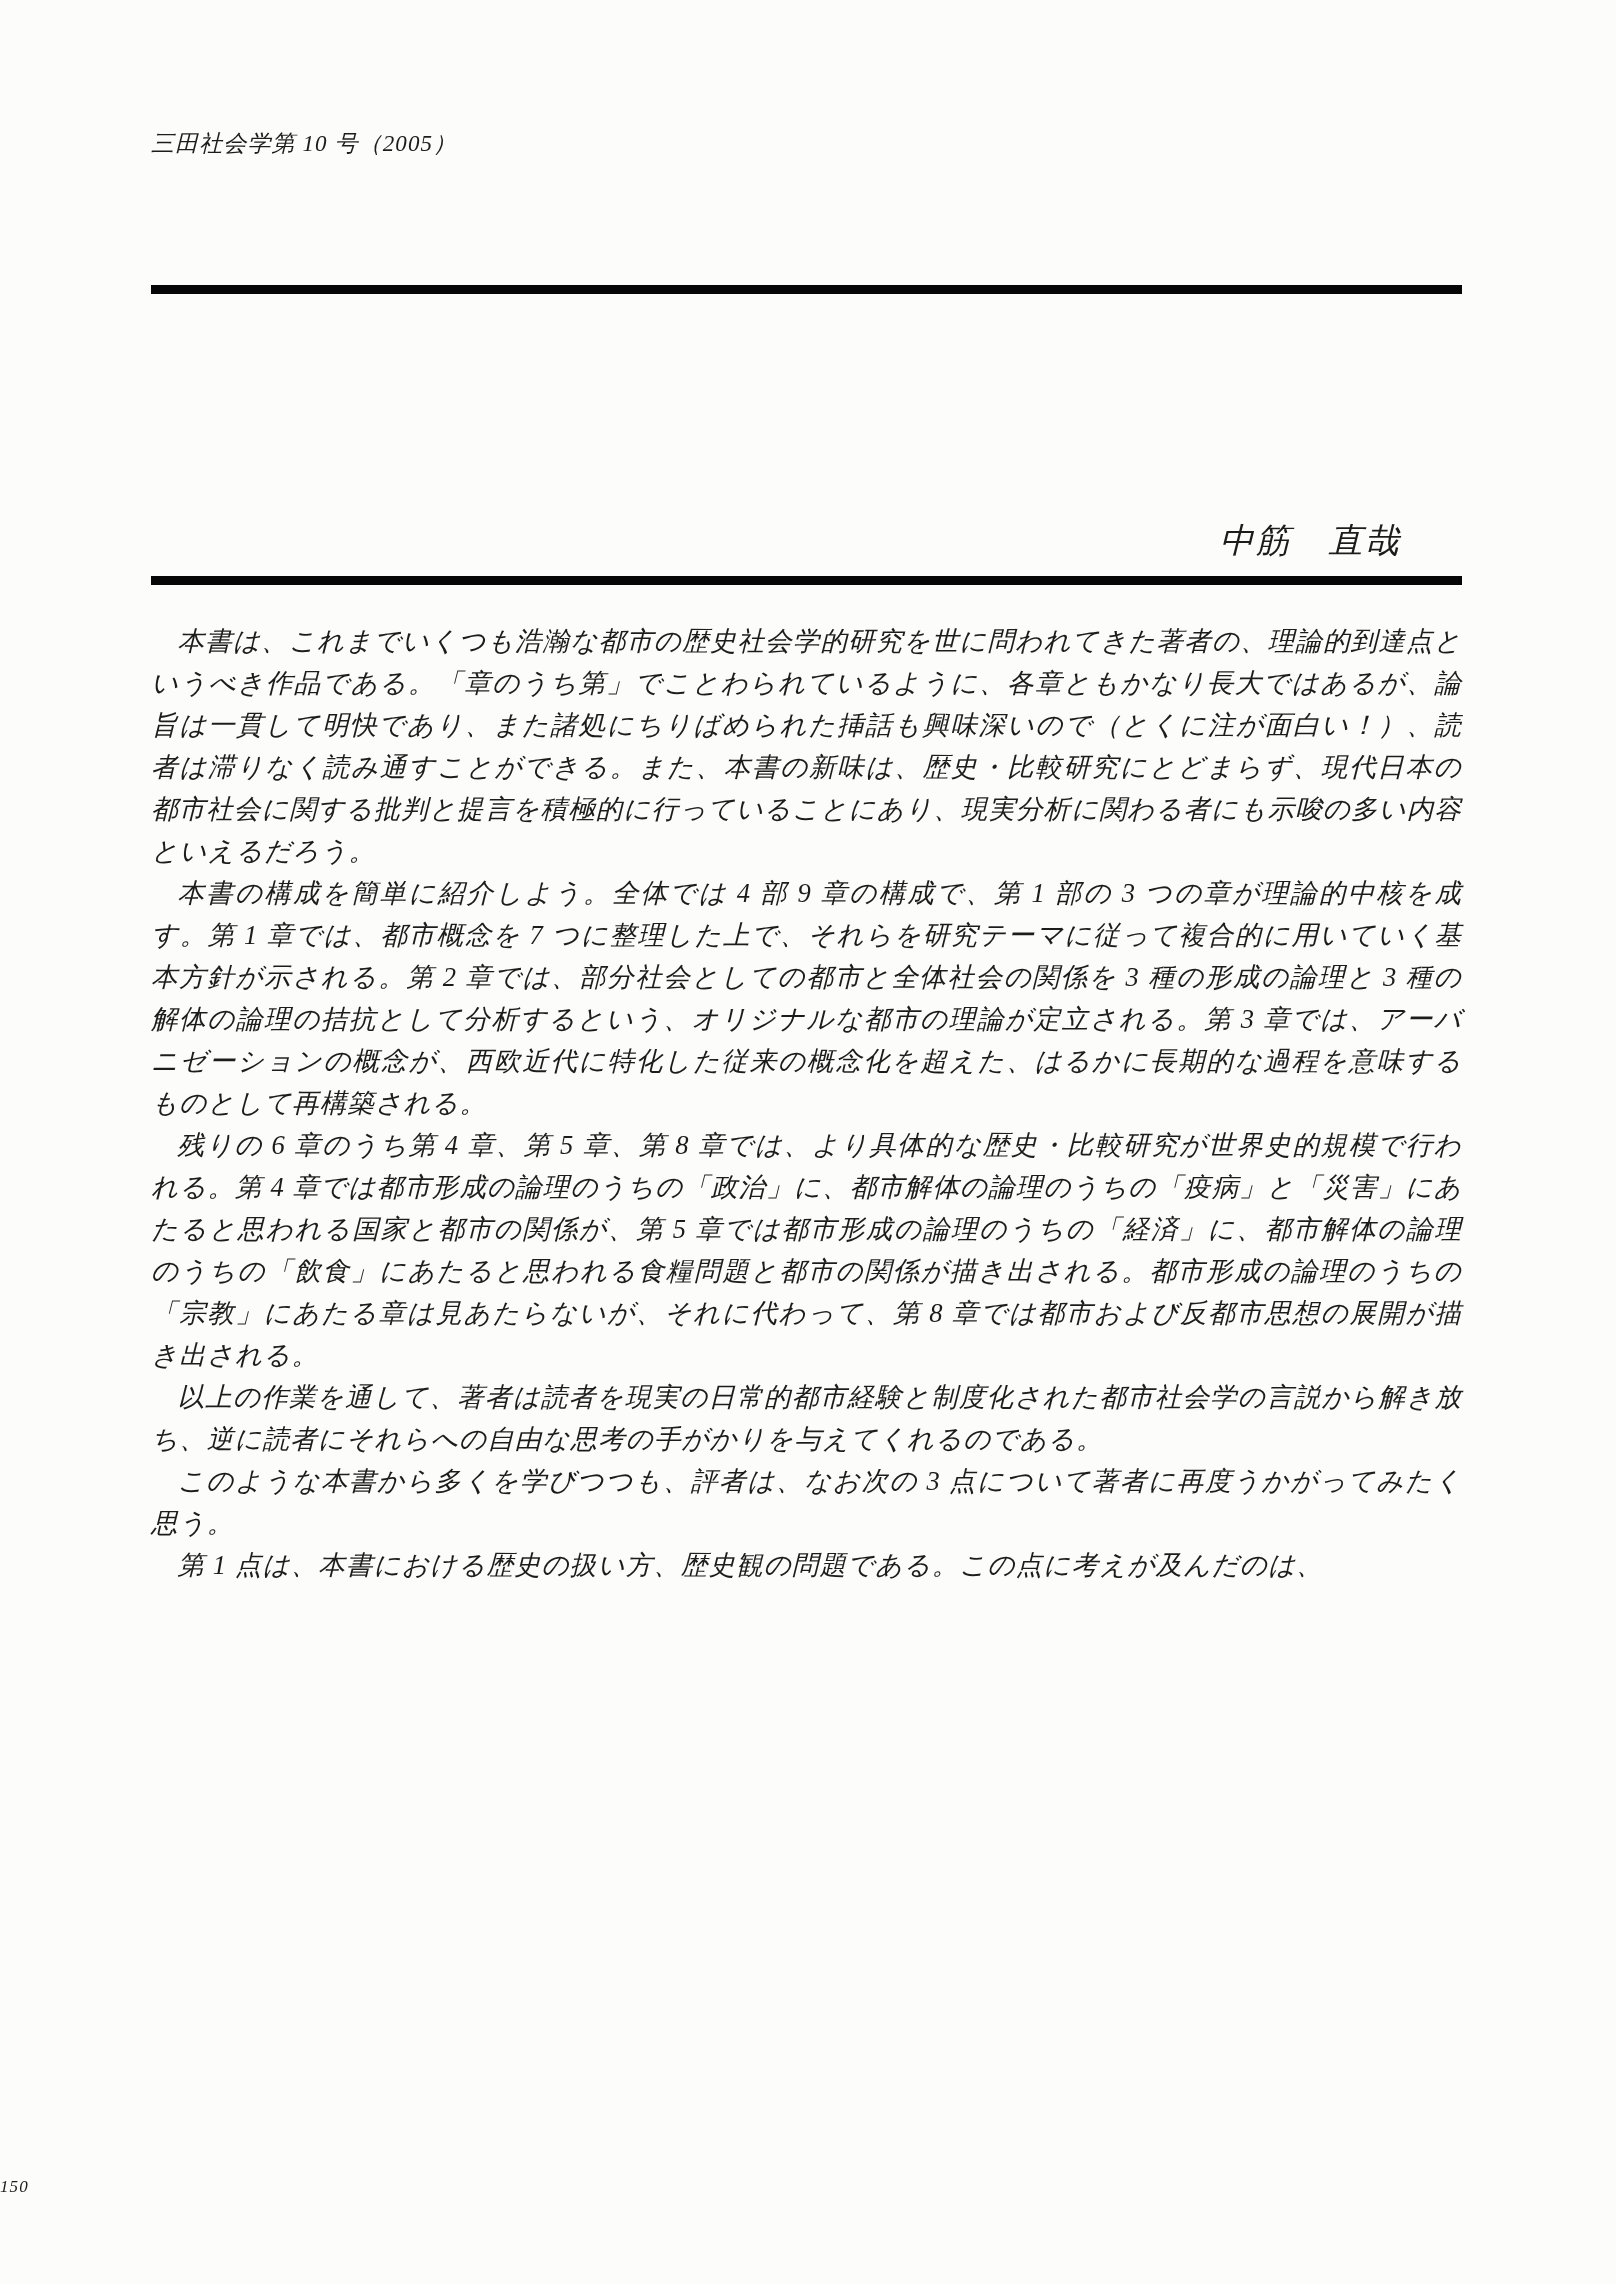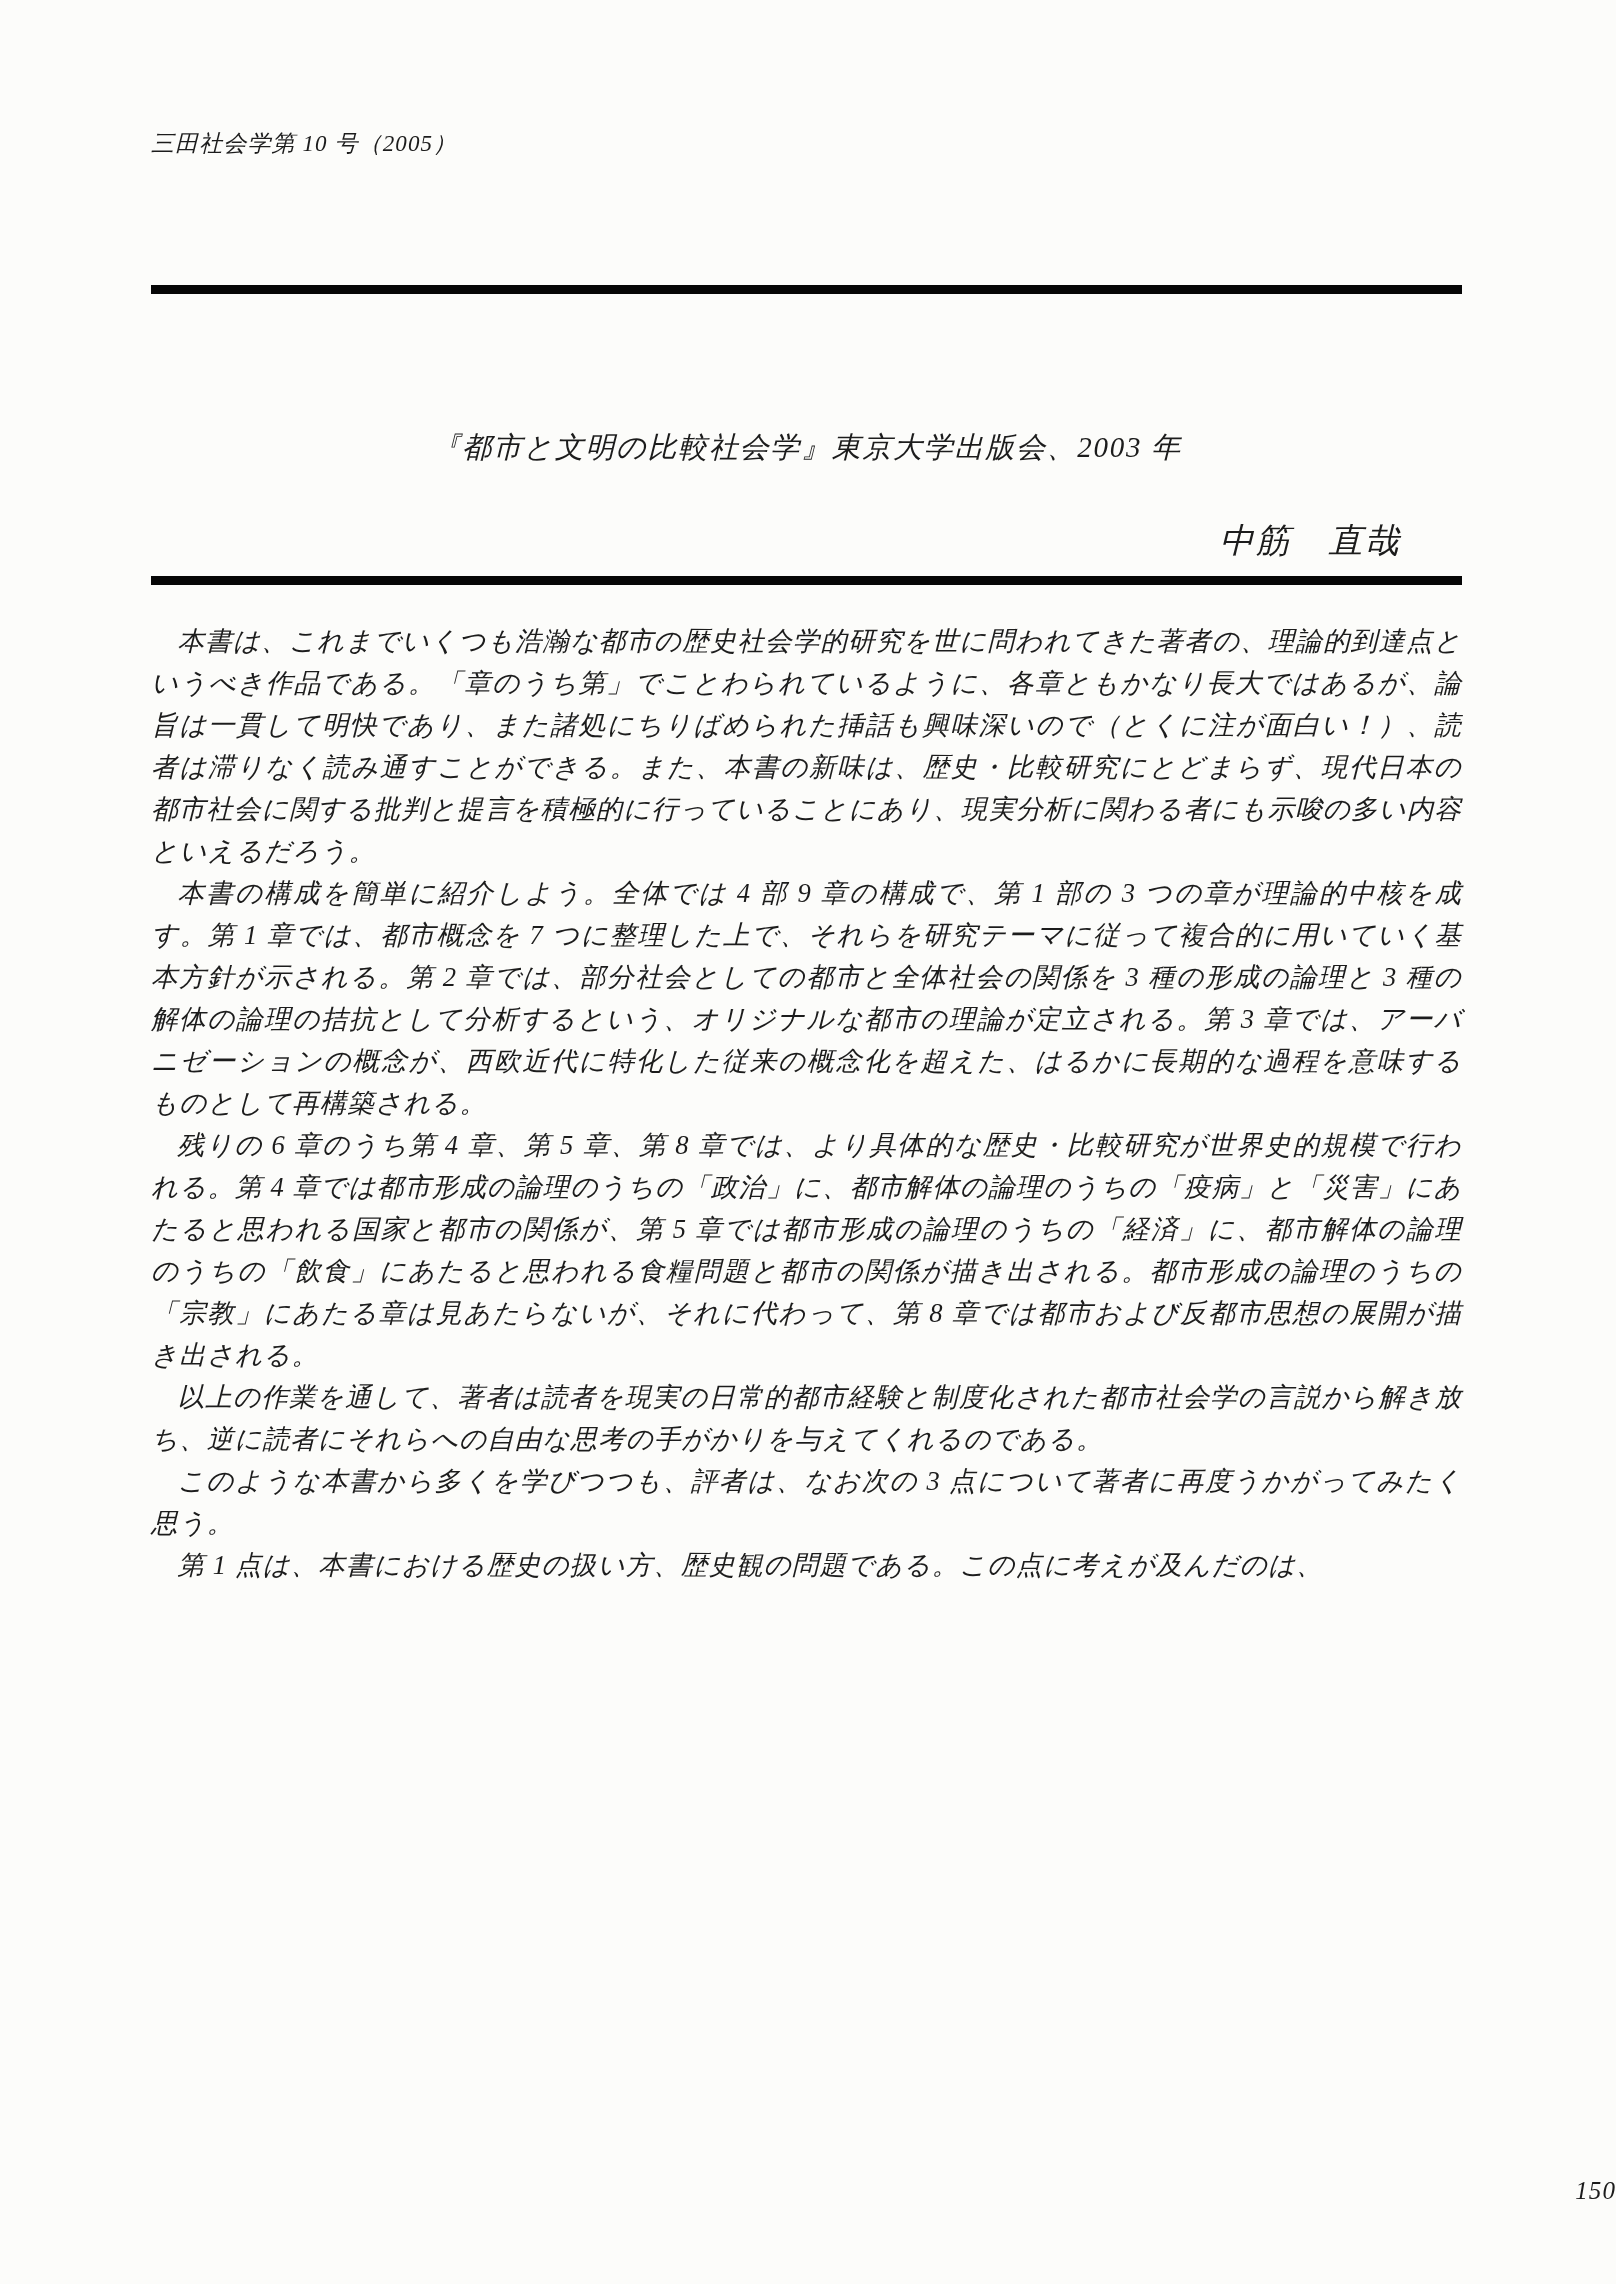--- a/index.html
+++ b/index.html
@@ -71,36 +71,35 @@
   }
   .body-text p {
     text-indent: 1em;
     margin: 0;
   }
   .page-number {
     position: absolute;
     top: 2177px;
     left: 0;
     width: 100%;
-    text-align: right;
-    font-size: 25px;
+    text-align: left;
+    font-size: 17px;
     letter-spacing: 1.1px;
   }
 </style>
 </head>
 <body>
 
 <div class="page">
 
   <div class="content-col journal-header">三田社会学第 10 号（2005）</div>
 
   <div class="rule rule-top"></div>
 
 
-  <div class="content-col book-title">『都市と文明の比較社会学』東京大学出版会、2003 年</div>
 
   <div class="content-col reviewer">中筋　直哉</div>
 
   <div class="rule rule-bottom"></div>
 
   <div class="content-col body-text">
     <p>本書は、これまでいくつも浩瀚な都市の歴史社会学的研究を世に問われてきた著者の、理論的到達点というべき作品である。「章のうち第」でことわられているように、各章ともかなり長大ではあるが、論旨は一貫して明快であり、また諸処にちりばめられた挿話も興味深いので（とくに注が面白い！）、読者は滞りなく読み通すことができる。また、本書の新味は、歴史・比較研究にとどまらず、現代日本の都市社会に関する批判と提言を積極的に行っていることにあり、現実分析に関わる者にも示唆の多い内容といえるだろう。</p>
     <p>本書の構成を簡単に紹介しよう。全体では 4 部 9 章の構成で、第 1 部の 3 つの章が理論的中核を成す。第 1 章では、都市概念を 7 つに整理した上で、それらを研究テーマに従って複合的に用いていく基本方針が示される。第 2 章では、部分社会としての都市と全体社会の関係を 3 種の形成の論理と 3 種の解体の論理の拮抗として分析するという、オリジナルな都市の理論が定立される。第 3 章では、アーバニゼーションの概念が、西欧近代に特化した従来の概念化を超えた、はるかに長期的な過程を意味するものとして再構築される。</p>
     <p>残りの 6 章のうち第 4 章、第 5 章、第 8 章では、より具体的な歴史・比較研究が世界史的規模で行われる。第 4 章では都市形成の論理のうちの「政治」に、都市解体の論理のうちの「疫病」と「災害」にあたると思われる国家と都市の関係が、第 5 章では都市形成の論理のうちの「経済」に、都市解体の論理のうちの「飲食」にあたると思われる食糧問題と都市の関係が描き出される。都市形成の論理のうちの「宗教」にあたる章は見あたらないが、それに代わって、第 8 章では都市および反都市思想の展開が描き出される。</p>
     <p>以上の作業を通して、著者は読者を現実の日常的都市経験と制度化された都市社会学の言説から解き放ち、逆に読者にそれらへの自由な思考の手がかりを与えてくれるのである。</p>

